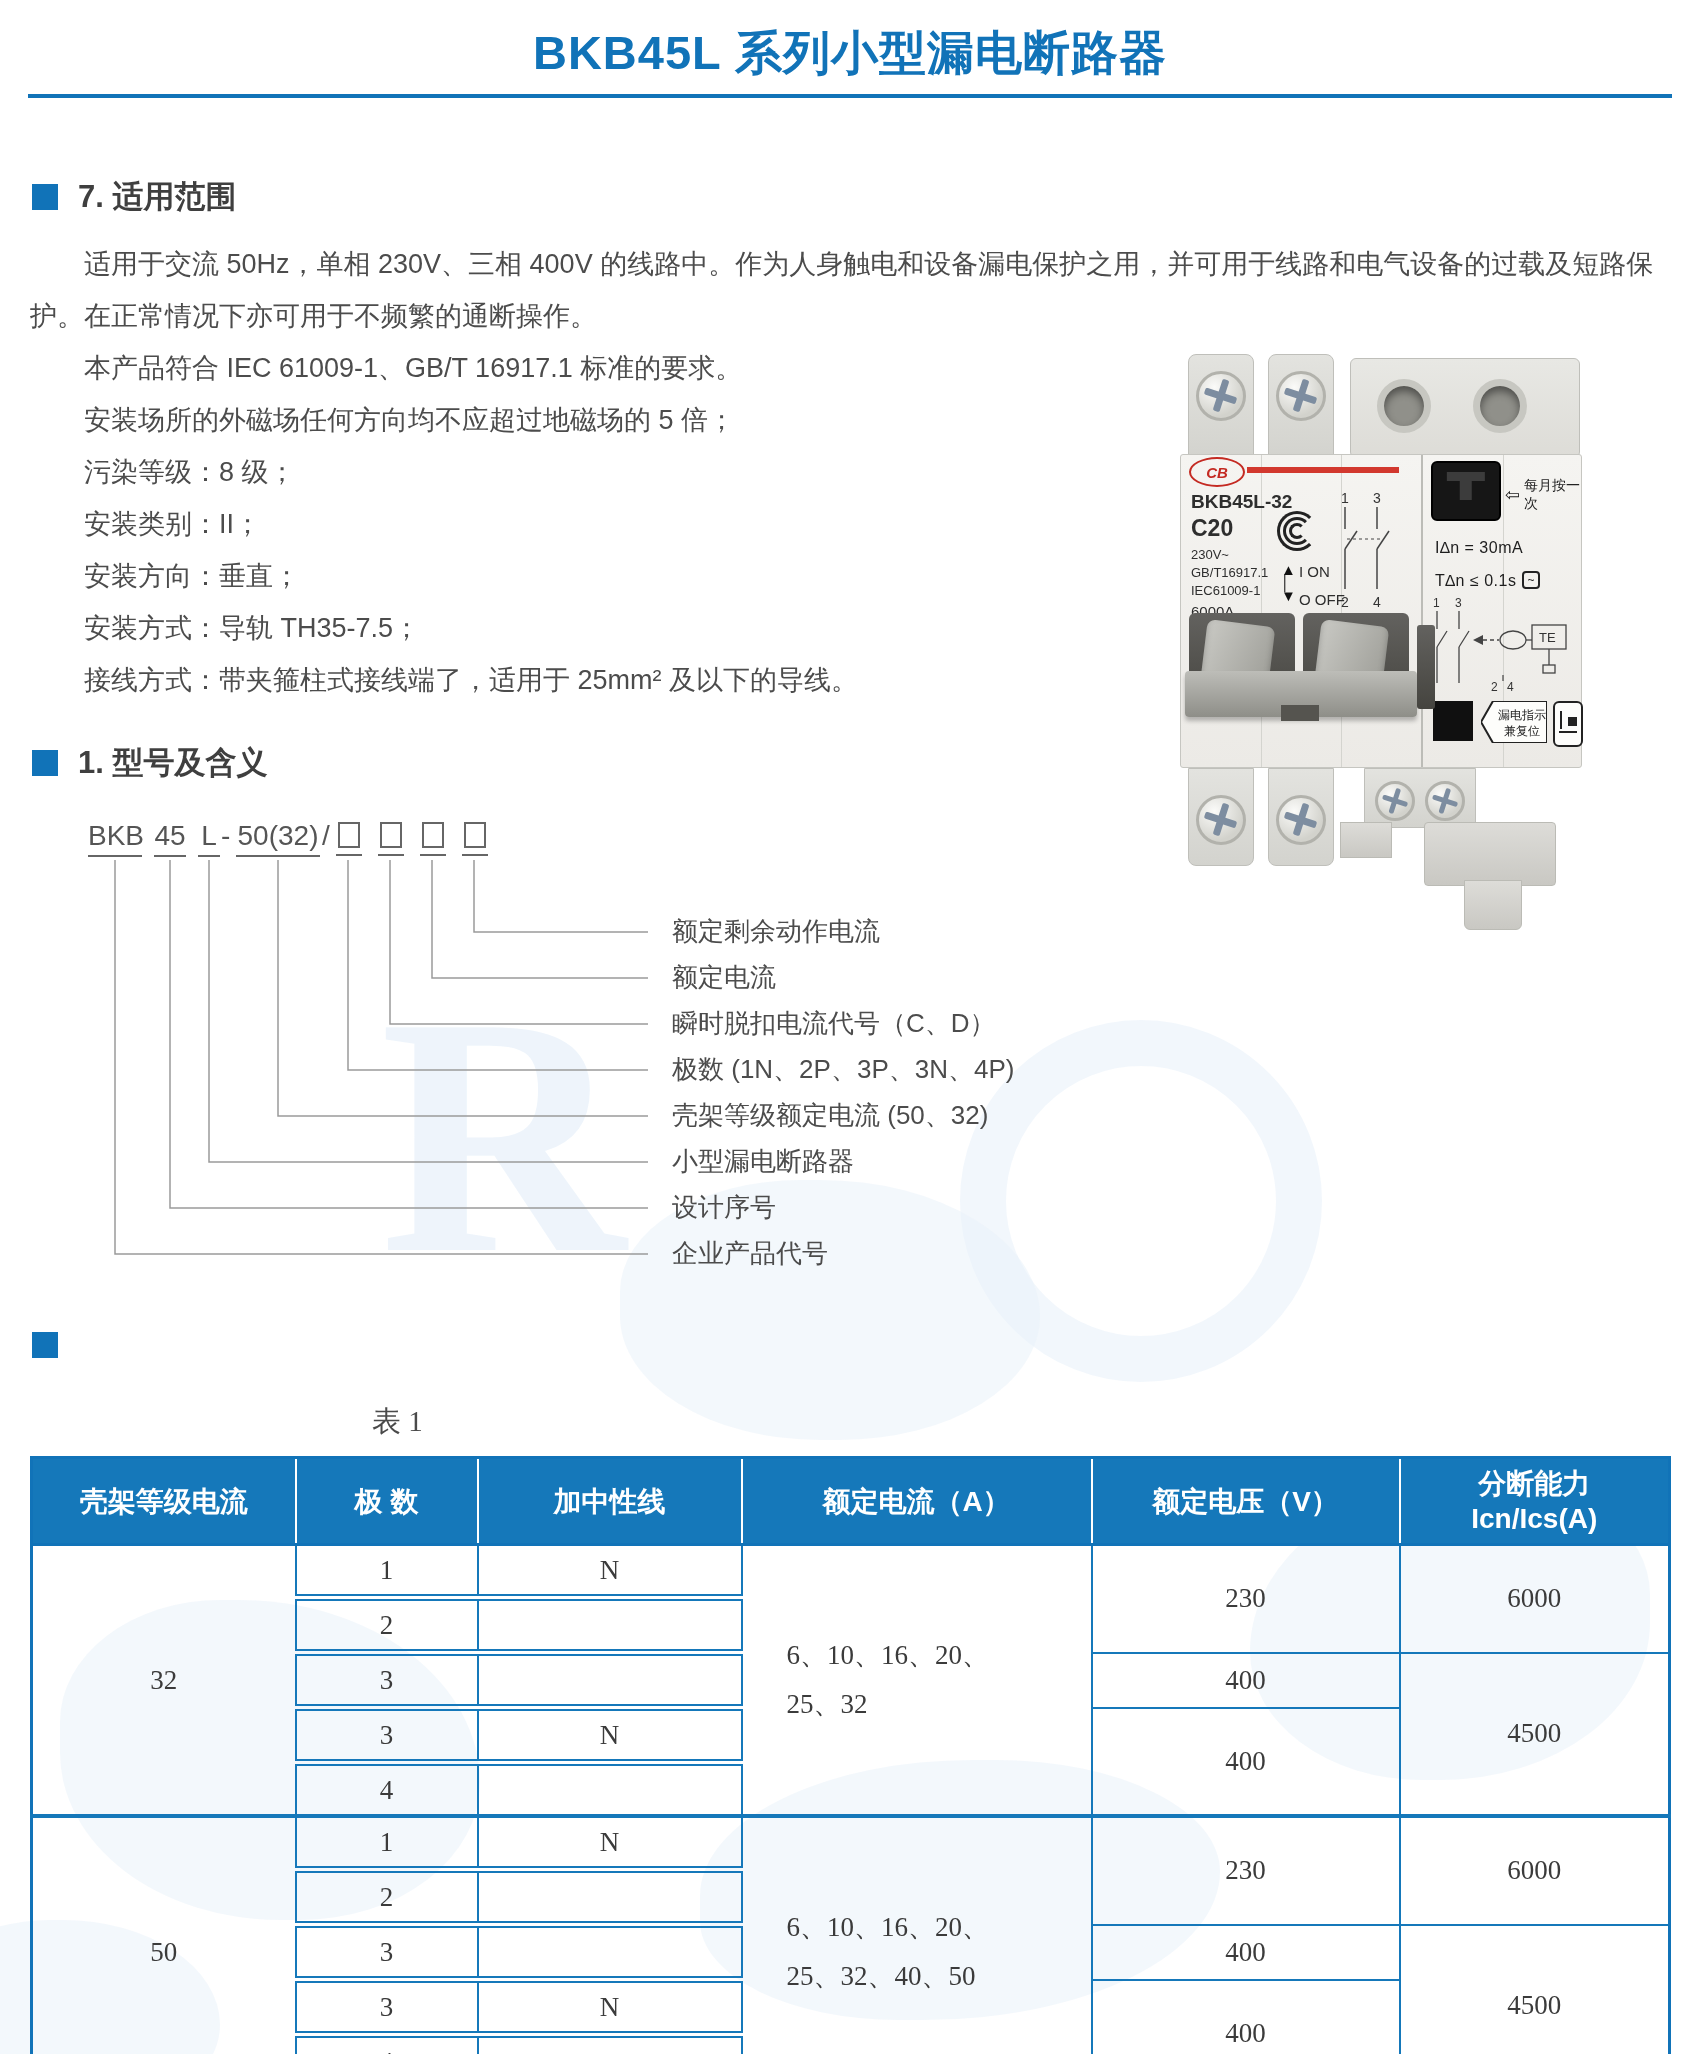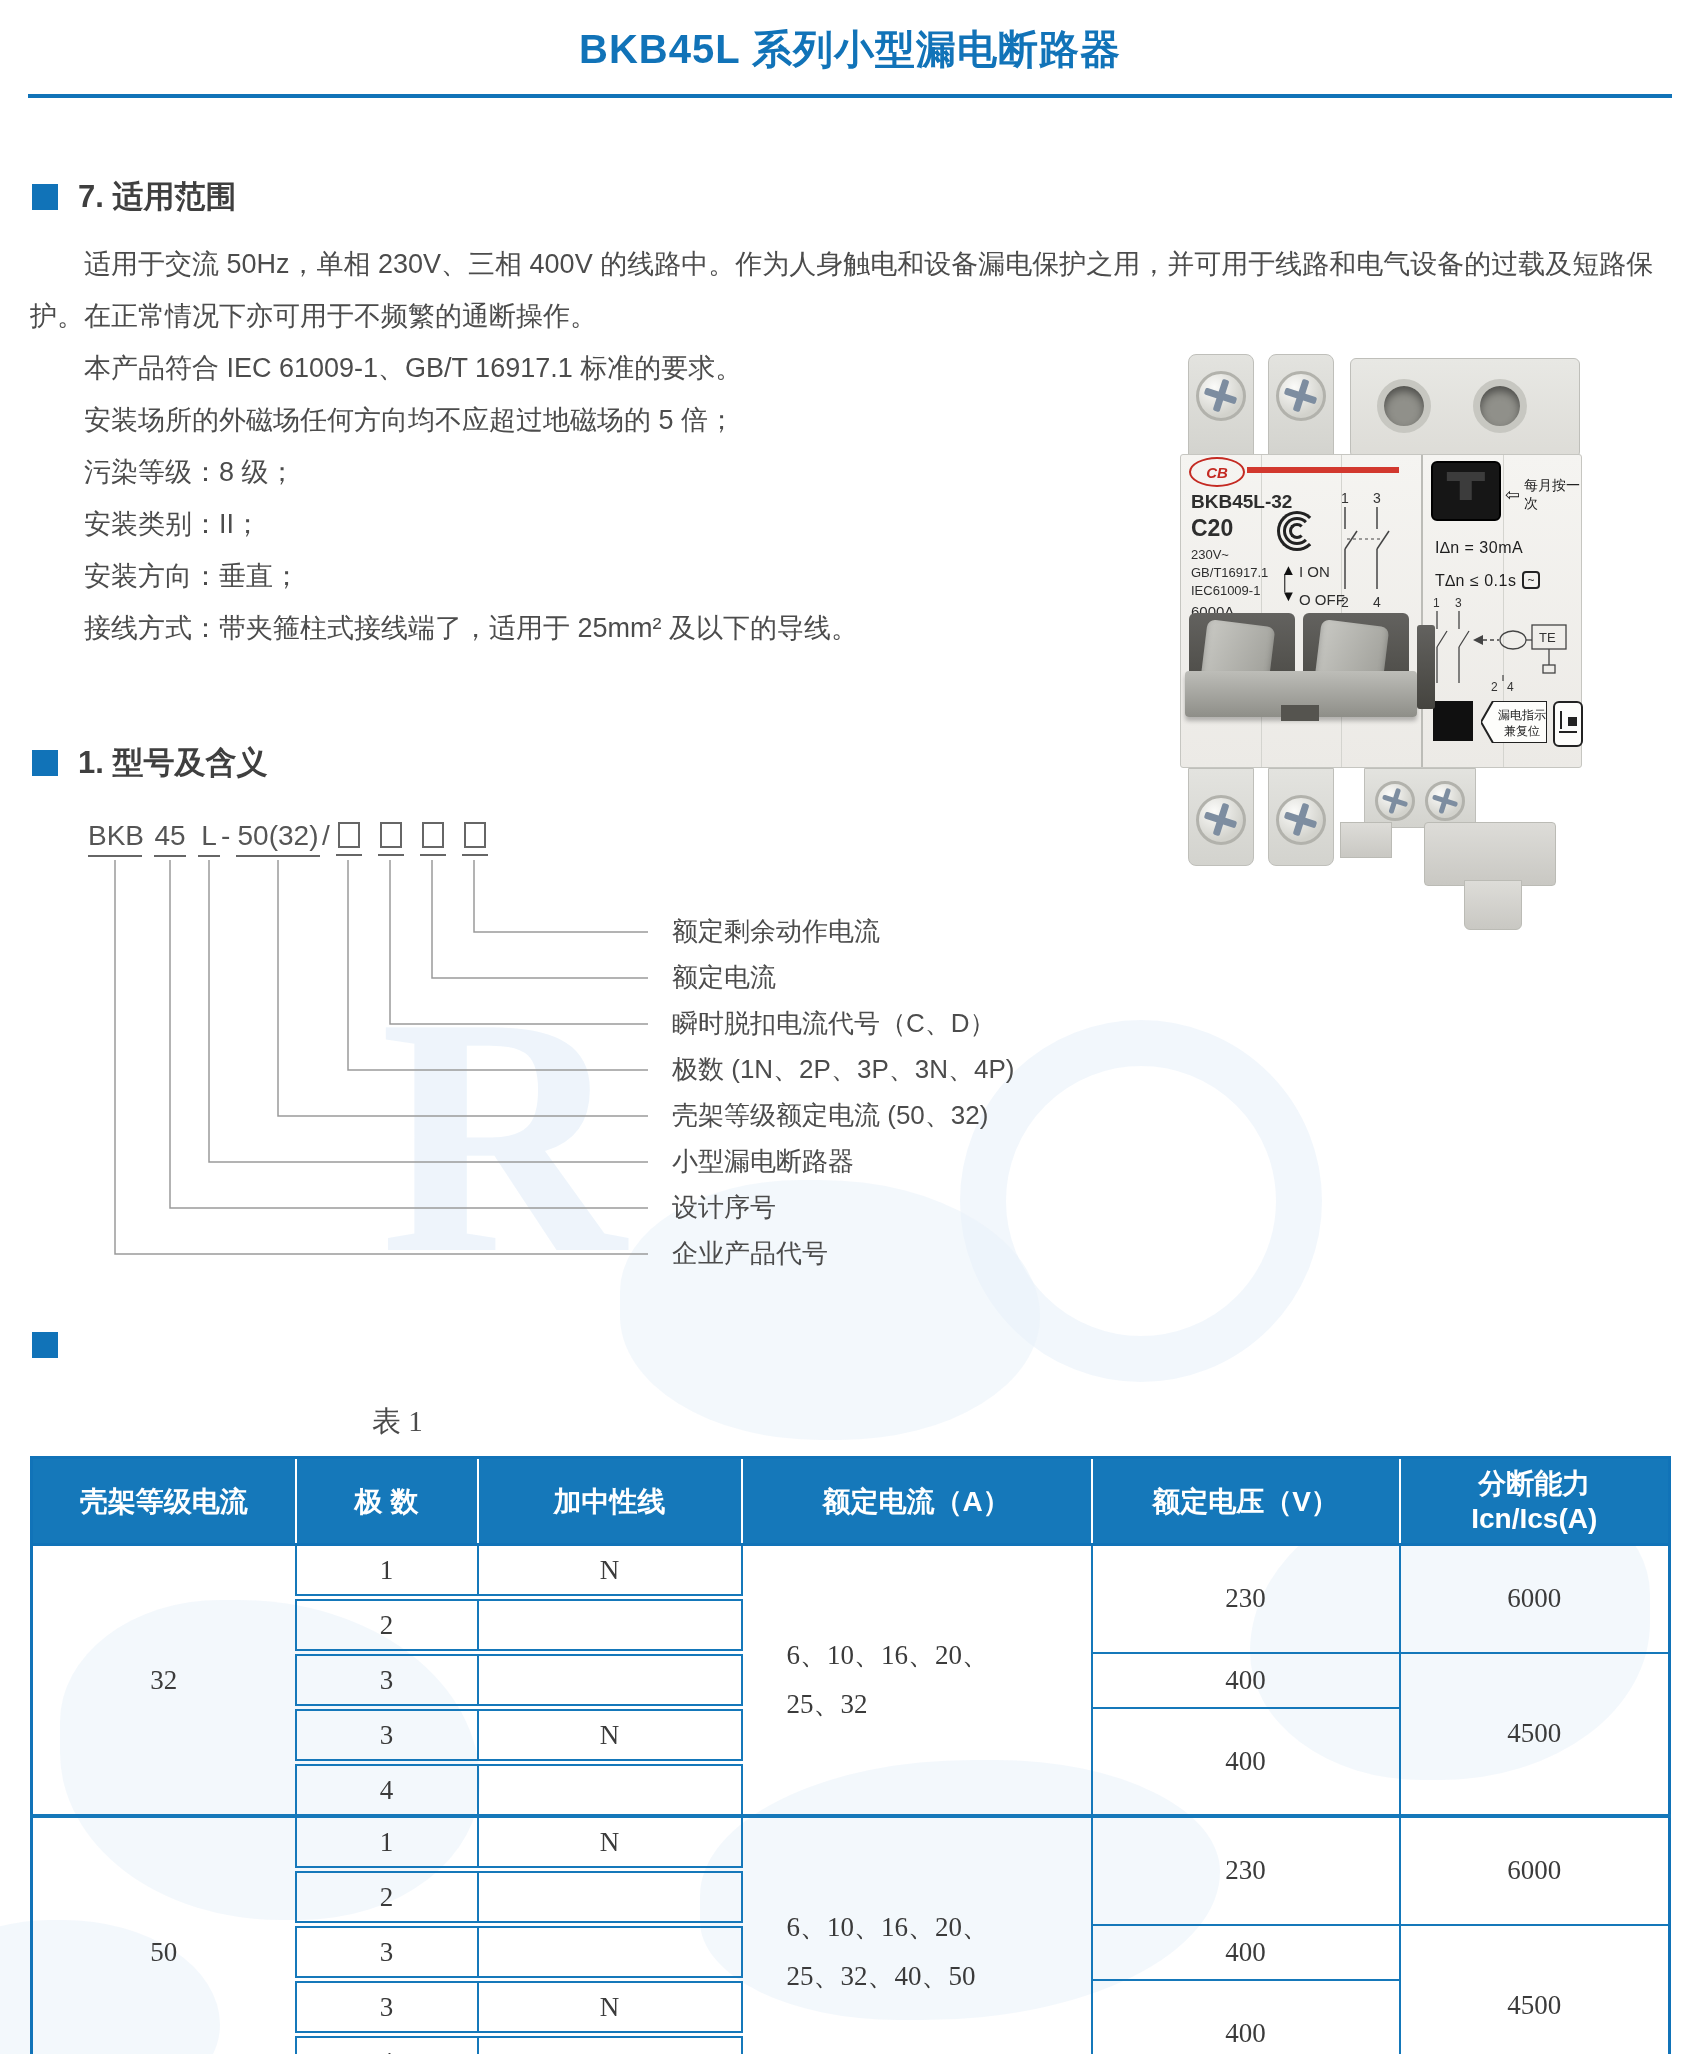--- a/index.html
+++ b/index.html
@@ -6,21 +6,21 @@
   .page{position:relative;width:1700px;height:2054px;background:#ffffff;overflow:hidden;
         font-family:"Liberation Sans","DejaVu Sans",sans-serif;color:#4c4c4c;}
   
   .wm{position:absolute;z-index:0;pointer-events:none;}
   .wm-blob{background:#e9f2fa;border-radius:45% 55% 50% 50%;opacity:.55;}
   .wm-ring{border:46px solid #e9f2fa;border-radius:50%;opacity:.6;}
   .wm-letter{color:#e3eef9;font-weight:bold;opacity:.6;font-family:"Liberation Serif",serif;}
   .content{position:relative;z-index:1;}
   
   .title{position:absolute;top:22px;left:0;width:100%;text-align:center;
-         font-size:40px;font-weight:bold;color:#1173b8;letter-spacing:1px;}
+         font-size:47px;font-weight:bold;color:#1173b8;letter-spacing:1px;}
   .rule{position:absolute;top:94px;left:28px;width:1644px;height:4px;background:#1173b8;}
   
   .sec{position:absolute;left:32px;display:flex;align-items:center;}
   .sec .sq{width:26px;height:26px;background:#1173b8;margin-right:20px;flex:0 0 auto;}
   .sec .st{font-size:31px;font-weight:bold;color:#3f3f3f;}
   
   .s1body{position:absolute;left:30px;top:238px;width:1640px;font-size:27px;
           line-height:52px;color:#4c4c4c;}
   .s1body p{margin:0;text-indent:2em;}
   .speclines{margin-top:0;}
@@ -112,20 +112,21 @@
       <span class="st">7. 适用范围</span>
     </div>
     <div class="s1body">
       <p>适用于交流 50Hz，单相 230V、三相 400V 的线路中。作为人身触电和设备漏电保护之用，并可用于线路和电气设备的过载及短路保护。在正常情况下亦可用于不频繁的通断操作。</p>
       <div class="speclines">
         <div class="specline">本产品符合 IEC 61009-1、GB/T 16917.1 标准的要求。</div>
         <div class="specline">安装场所的外磁场任何方向均不应超过地磁场的 5 倍；</div>
         <div class="specline">污染等级：8 级；</div>
         <div class="specline">安装类别：II；</div>
         <div class="specline">安装方向：垂直；</div>
+        <div class="specline">安装方式：导轨 TH35-7.5；</div>
         <div class="specline">接线方式：带夹箍柱式接线端了，适用于 25mm² 及以下的导线。</div>
       </div>
     </div>
 
     <div class="breaker">
 
       <div class="tab" style="left:8px;top:2px;width:64px;height:102px;border-radius:8px 8px 0 0;">
         <div class="screw" style="left:7px;top:16px;width:44px;height:44px;"></div>
       </div>
       <div class="tab" style="left:88px;top:2px;width:64px;height:102px;border-radius:8px 8px 0 0;">

